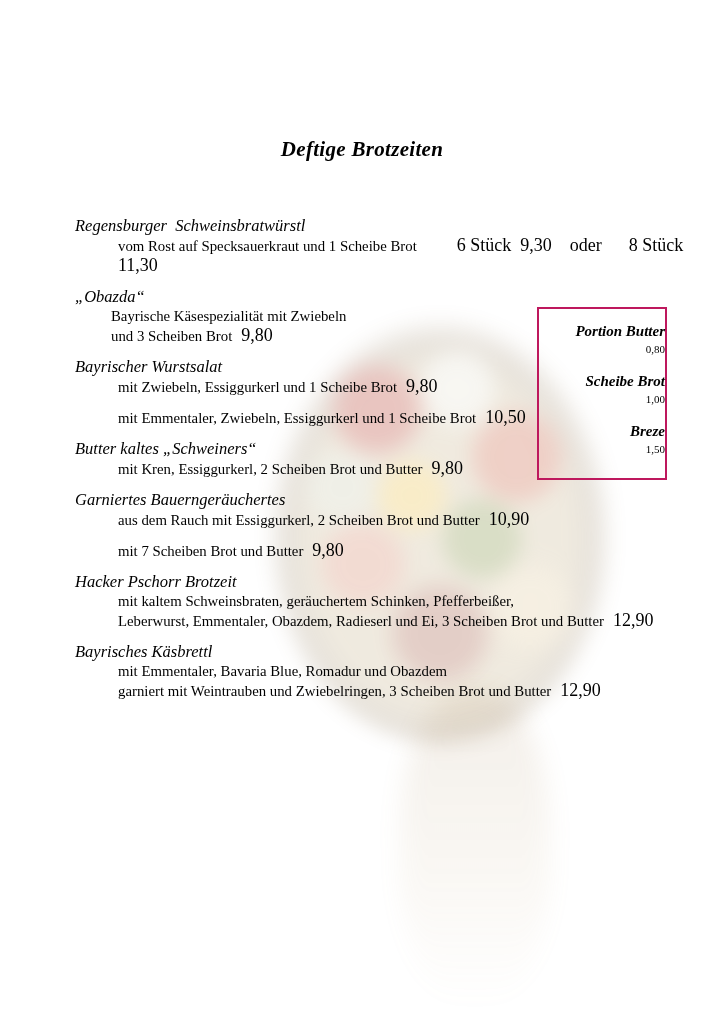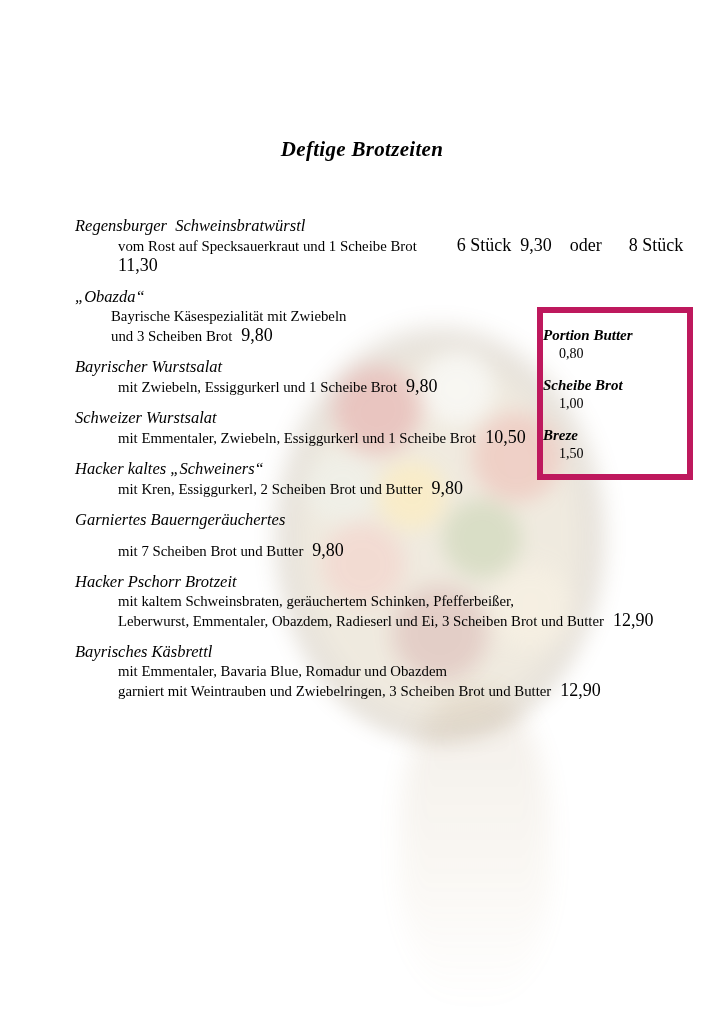--- a/index.html
+++ b/index.html
@@ -85,36 +85,36 @@
     font-size: 18px;
     margin-left: 9px;
     white-space: pre-wrap;
   }
   .price-wide { margin-left: 40px; }
 
   .extras-box {
     position: absolute;
     left: 537px;
     top: 307px;
-    width: 156px;
+    width: 130px;
     height: 173px;
-    border: 6px solid #be185d;
+    border: 2px solid #be185d;
     background: transparent;
     padding-top: 13px;
-    text-align: left;
+    text-align: right;
   }
   .extras-entry { margin-bottom: 14px; }
   .extras-name {
     font-size: 15px;
     font-weight: bold;
     font-style: italic;
     line-height: 19px;
   }
   .extras-price {
-    font-size: 14px;
+    font-size: 11px;
     line-height: 17px;
     padding-left: 16px;
     font-family: Liberation Serif, serif;
   }
 </style>
 </head>
 <body>
 
 <div class="page">
 
@@ -135,31 +135,31 @@
       <p><span>Bayrische Käsespezialität mit Zwiebeln</span></p>
       <p><span>und 3 Scheiben Brot</span><span class="price">9,80</span></p>
     </section>
 
     <section class="item">
       <div class="item-name">Bayrischer Wurstsalat</div>
       <p><span>mit Zwiebeln, Essiggurkerl und 1 Scheibe Brot</span><span class="price">9,80</span></p>
     </section>
 
     <section class="item">
-      <div class="item-name">Schweizer Wurstsalat</div>
       <p><span>mit Emmentaler, Zwiebeln, Essiggurkerl und 1 Scheibe Brot</span><span class="price">10,50</span></p>
     </section>
 
     <section class="item">
-      <div class="item-name">Hacker kaltes „Schweiners“</div>
+      <div class="item-name">Butter kaltes „Schweiners“</div>
       <p><span>mit Kren, Essiggurkerl, 2 Scheiben Brot und Butter</span><span class="price">9,80</span></p>
     </section>
 
     <section class="item">
       <div class="item-name">Garniertes Bauerngeräuchertes</div>
+      <p><span>aus dem Rauch mit Essiggurkerl, 2 Scheiben Brot und Butter</span><span class="price">10,90</span></p>
     </section>
 
     <section class="item">
       <p><span>mit 7 Scheiben Brot und Butter</span><span class="price">9,80</span></p>
     </section>
 
     <section class="item">
       <div class="item-name">Hacker Pschorr Brotzeit</div>
       <p><span>mit kaltem Schweinsbraten, geräuchertem Schinken, Pfefferbeißer,</span></p>
       <p><span>Leberwurst, Emmentaler, Obazdem, Radieserl und Ei, 3 Scheiben Brot und Butter</span><span class="price">12,90</span></p>

